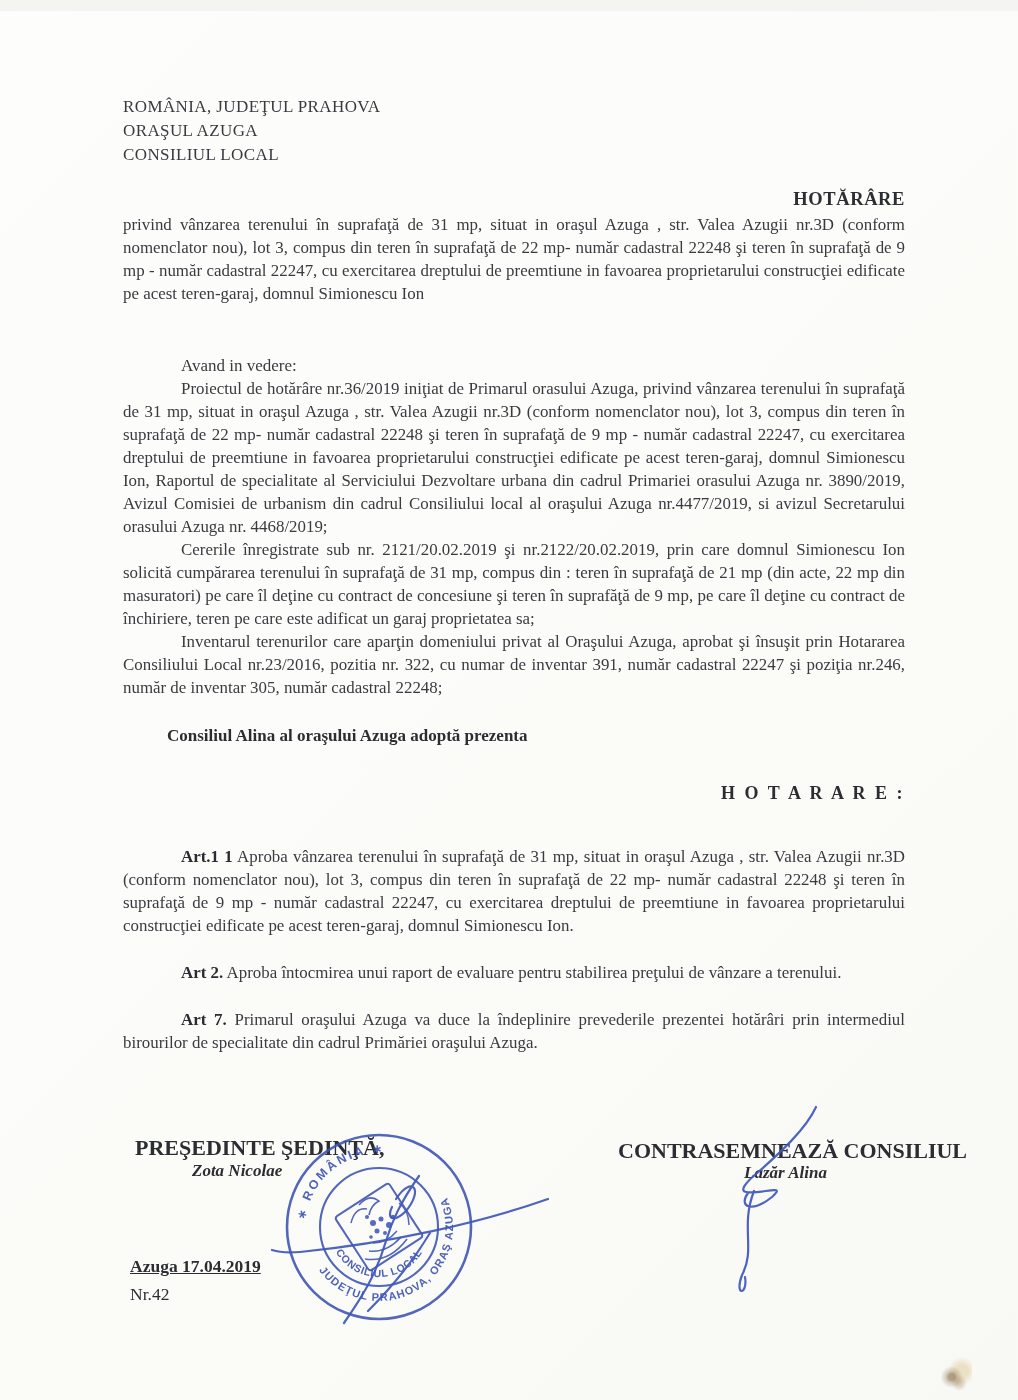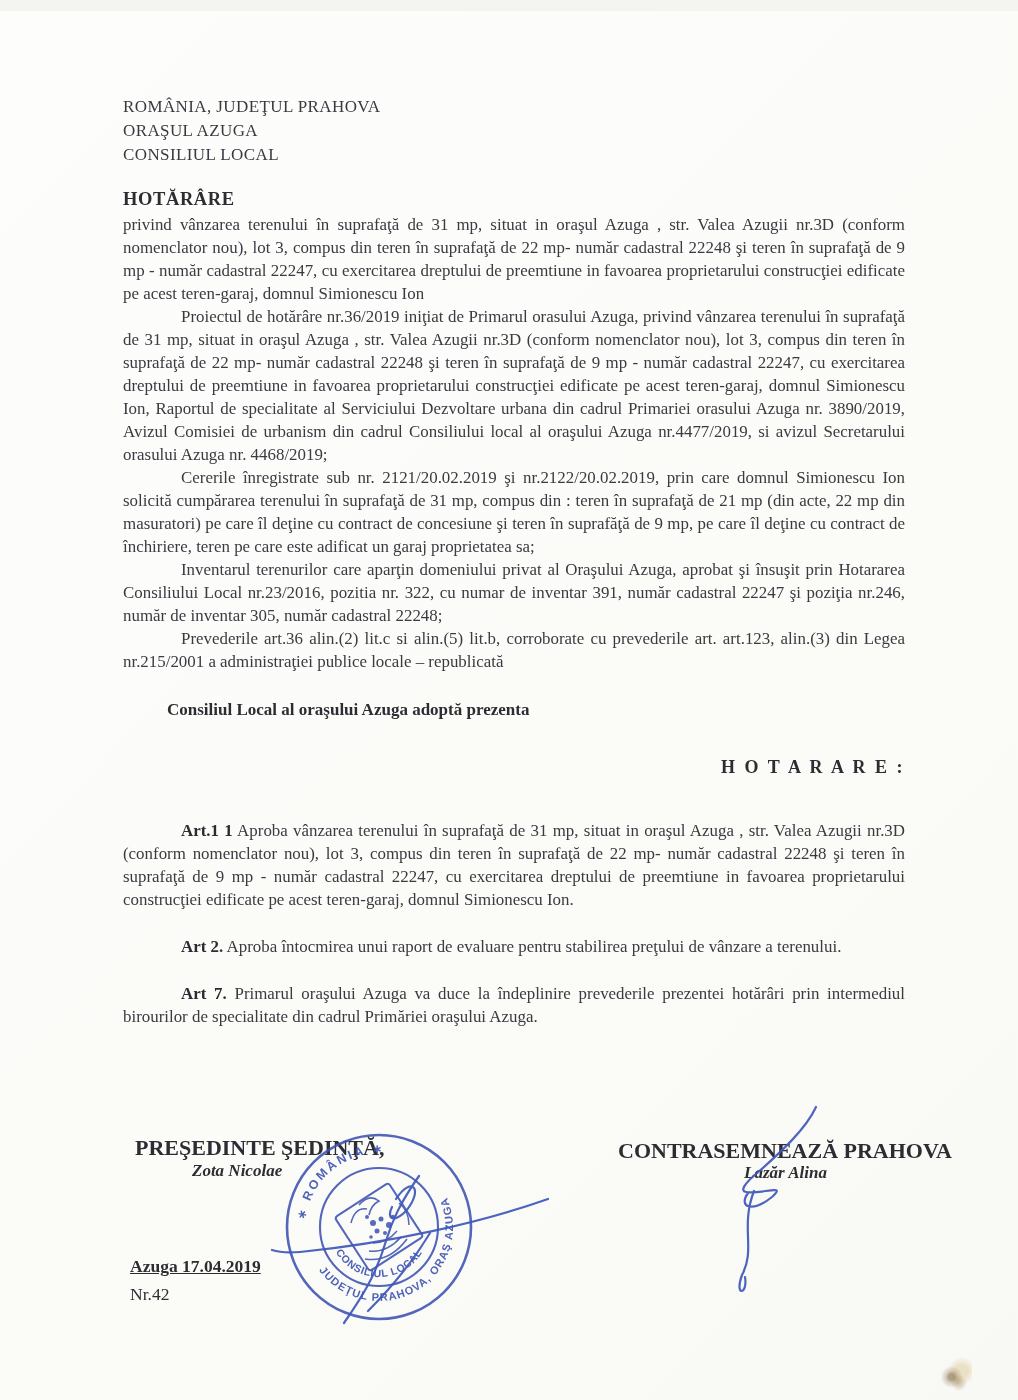--- a/index.html
+++ b/index.html
@@ -7,21 +7,21 @@
     position:relative;
     width:1018px;height:1400px;
     margin:11px auto;
     background:linear-gradient(135deg,#fdfdfc 0%,#fbfbf8 60%,#f8f8f4 100%);
     font-family:"Liberation Serif","DejaVu Serif",serif;
     color:#393a40;
     overflow:hidden;
   }
   .content{position:absolute;left:123px;top:84px;width:782px;}
   .letterhead{font-size:17px;line-height:24px;letter-spacing:.4px;}
-  .doc-title{margin-top:22px;text-align:left;font-weight:bold;font-size:18.5px;letter-spacing:.6px;color:#2c2d32;}
+  .doc-title{margin-top:22px;text-align:right;font-weight:bold;font-size:18.5px;letter-spacing:.6px;color:#2c2d32;}
   p{margin:0;}
   .body-p{font-size:16.9px;line-height:23px;text-align:justify;color:#3a3b41;}
   .intro{margin-top:3px;}
   .considering-label{margin-top:49px;text-indent:58px;font-size:17px;}
   .ind{text-indent:58px;}
   .legal-basis{margin-top:23px;}
   .adoption{margin-top:27px;text-indent:44px;font-weight:bold;color:#2c2d32;font-size:17px;}
   .decision-heading{margin-top:37px;text-align:right;font-weight:bold;font-size:18px;letter-spacing:2.5px;color:#2c2d32;}
   .art1{margin-top:41px;}
   .art{margin-top:24px;}
@@ -52,42 +52,42 @@
     <div class="letterhead">
       <div>ROMÂNIA, JUDEŢUL PRAHOVA</div>
       <div>ORAŞUL AZUGA</div>
       <div>CONSILIUL LOCAL</div>
     </div>
 
     <div class="doc-title">HOTĂRÂRE</div>
 
     <p class="body-p intro">privind  vânzarea terenului în suprafaţă de 31 mp, situat in oraşul Azuga , str. Valea Azugii nr.3D (conform nomenclator nou), lot 3, compus din  teren în suprafaţă de 22 mp- număr cadastral 22248 şi teren în suprafaţă de 9 mp - număr cadastral 22247, cu exercitarea dreptului de preemtiune in favoarea proprietarului construcţiei edificate pe acest teren-garaj,  domnul  Simionescu Ion</p>
 
+    <p class="body-p considering-label">Avand in vedere:</p>
 
     <p class="body-p ind">Proiectul de hotărâre nr.36/2019  iniţiat de Primarul orasului Azuga, privind vânzarea terenului în suprafaţă de 31 mp, situat in oraşul Azuga , str. Valea Azugii nr.3D (conform nomenclator nou), lot 3, compus din  teren în suprafaţă de 22 mp- număr cadastral 22248 şi teren în suprafaţă de 9 mp - număr cadastral 22247, cu exercitarea dreptului de preemtiune in favoarea proprietarului construcţiei edificate pe acest teren-garaj, domnul  Simionescu Ion, Raportul de specialitate al Serviciului Dezvoltare urbana din cadrul Primariei orasului Azuga nr. 3890/2019, Avizul Comisiei de urbanism din cadrul Consiliului local al oraşului Azuga nr.4477/2019, si avizul Secretarului orasului Azuga nr. 4468/2019;</p>
     <p class="body-p ind">Cererile  înregistrate sub nr. 2121/20.02.2019 şi nr.2122/20.02.2019, prin care domnul Simionescu Ion  solicită cumpărarea terenului în suprafaţă de 31 mp, compus din : teren în suprafaţă de 21 mp (din acte, 22 mp din masuratori) pe care îl deţine cu contract de concesiune şi  teren în suprafăţă de  9 mp, pe care îl deţine cu contract de închiriere, teren pe care este adificat un garaj proprietatea sa;</p>
     <p class="body-p ind">Inventarul terenurilor care aparţin domeniului privat al Oraşului Azuga, aprobat şi însuşit prin Hotararea Consiliului Local  nr.23/2016, pozitia nr. 322, cu numar de inventar 391, număr cadastral 22247 şi poziţia nr.246, număr de inventar 305, număr cadastral 22248;</p>
-    <p class="body-p ind">Prevederile  art.36 alin.(2) lit.c si alin.(5) lit.b, corroborate cu prevederile art. art.123, alin.(3) din Legea nr.215/2001 a administraţiei publice locale – republicată</p>
 
-    <p class="adoption">Consiliul Local al oraşului Azuga adoptă prezenta</p>
+    <p class="adoption">Consiliul Alina al oraşului Azuga adoptă prezenta</p>
 
     <p class="decision-heading">H O T A R A R E :</p>
 
     <p class="body-p ind art1"><b>Art.1 1</b> <span>Aproba vânzarea terenului în suprafaţă de 31 mp, situat in oraşul Azuga , str. Valea Azugii nr.3D (conform nomenclator nou), lot 3, compus din  teren în suprafaţă de 22 mp- număr cadastral 22248 şi teren în suprafaţă de 9 mp - număr cadastral 22247, cu exercitarea dreptului de preemtiune in favoarea proprietarului construcţiei edificate pe acest teren-garaj, domnul  Simionescu Ion.</span></p>
 
     <p class="body-p ind art"><b>Art 2.</b> <span>Aproba întocmirea unui raport de evaluare pentru stabilirea preţului de vânzare a terenului.</span></p>
 
     <p class="body-p ind art"><b>Art 7.</b> <span>Primarul oraşului Azuga va duce la îndeplinire prevederile prezentei hotărâri prin intermediul birourilor de specialitate din cadrul Primăriei oraşului Azuga.</span></p>
 
   </div>
 
   <div class="sig-role" style="left:135px;top:1124px;">PREŞEDINTE ŞEDINŢĂ,</div>
   <div class="sig-name" style="left:192px;top:1150px;">Zota Nicolae</div>
 
-  <div class="sig-role" style="left:618px;top:1127px;">CONTRASEMNEAZĂ  PRAHOVA</div>
+  <div class="sig-role" style="left:618px;top:1127px;">CONTRASEMNEAZĂ  CONSILIUL</div>
   <div class="sig-name" style="left:744px;top:1152px;">Lazăr Alina</div>
 
   <div class="date-line">Azuga 17.04.2019</div>
   <div class="nr-line">Nr.42</div>
 
   <svg class="stamp-svg" width="196" height="196" viewBox="0 0 196 196" aria-hidden="true">
     <g stroke="#3c52b2" fill="none" opacity="0.88">
       <circle cx="98" cy="96" r="92" stroke-width="2.6"></circle>
       <circle cx="98" cy="96" r="59" stroke-width="2.1"></circle>
       <g transform="rotate(-33 98 96)">

